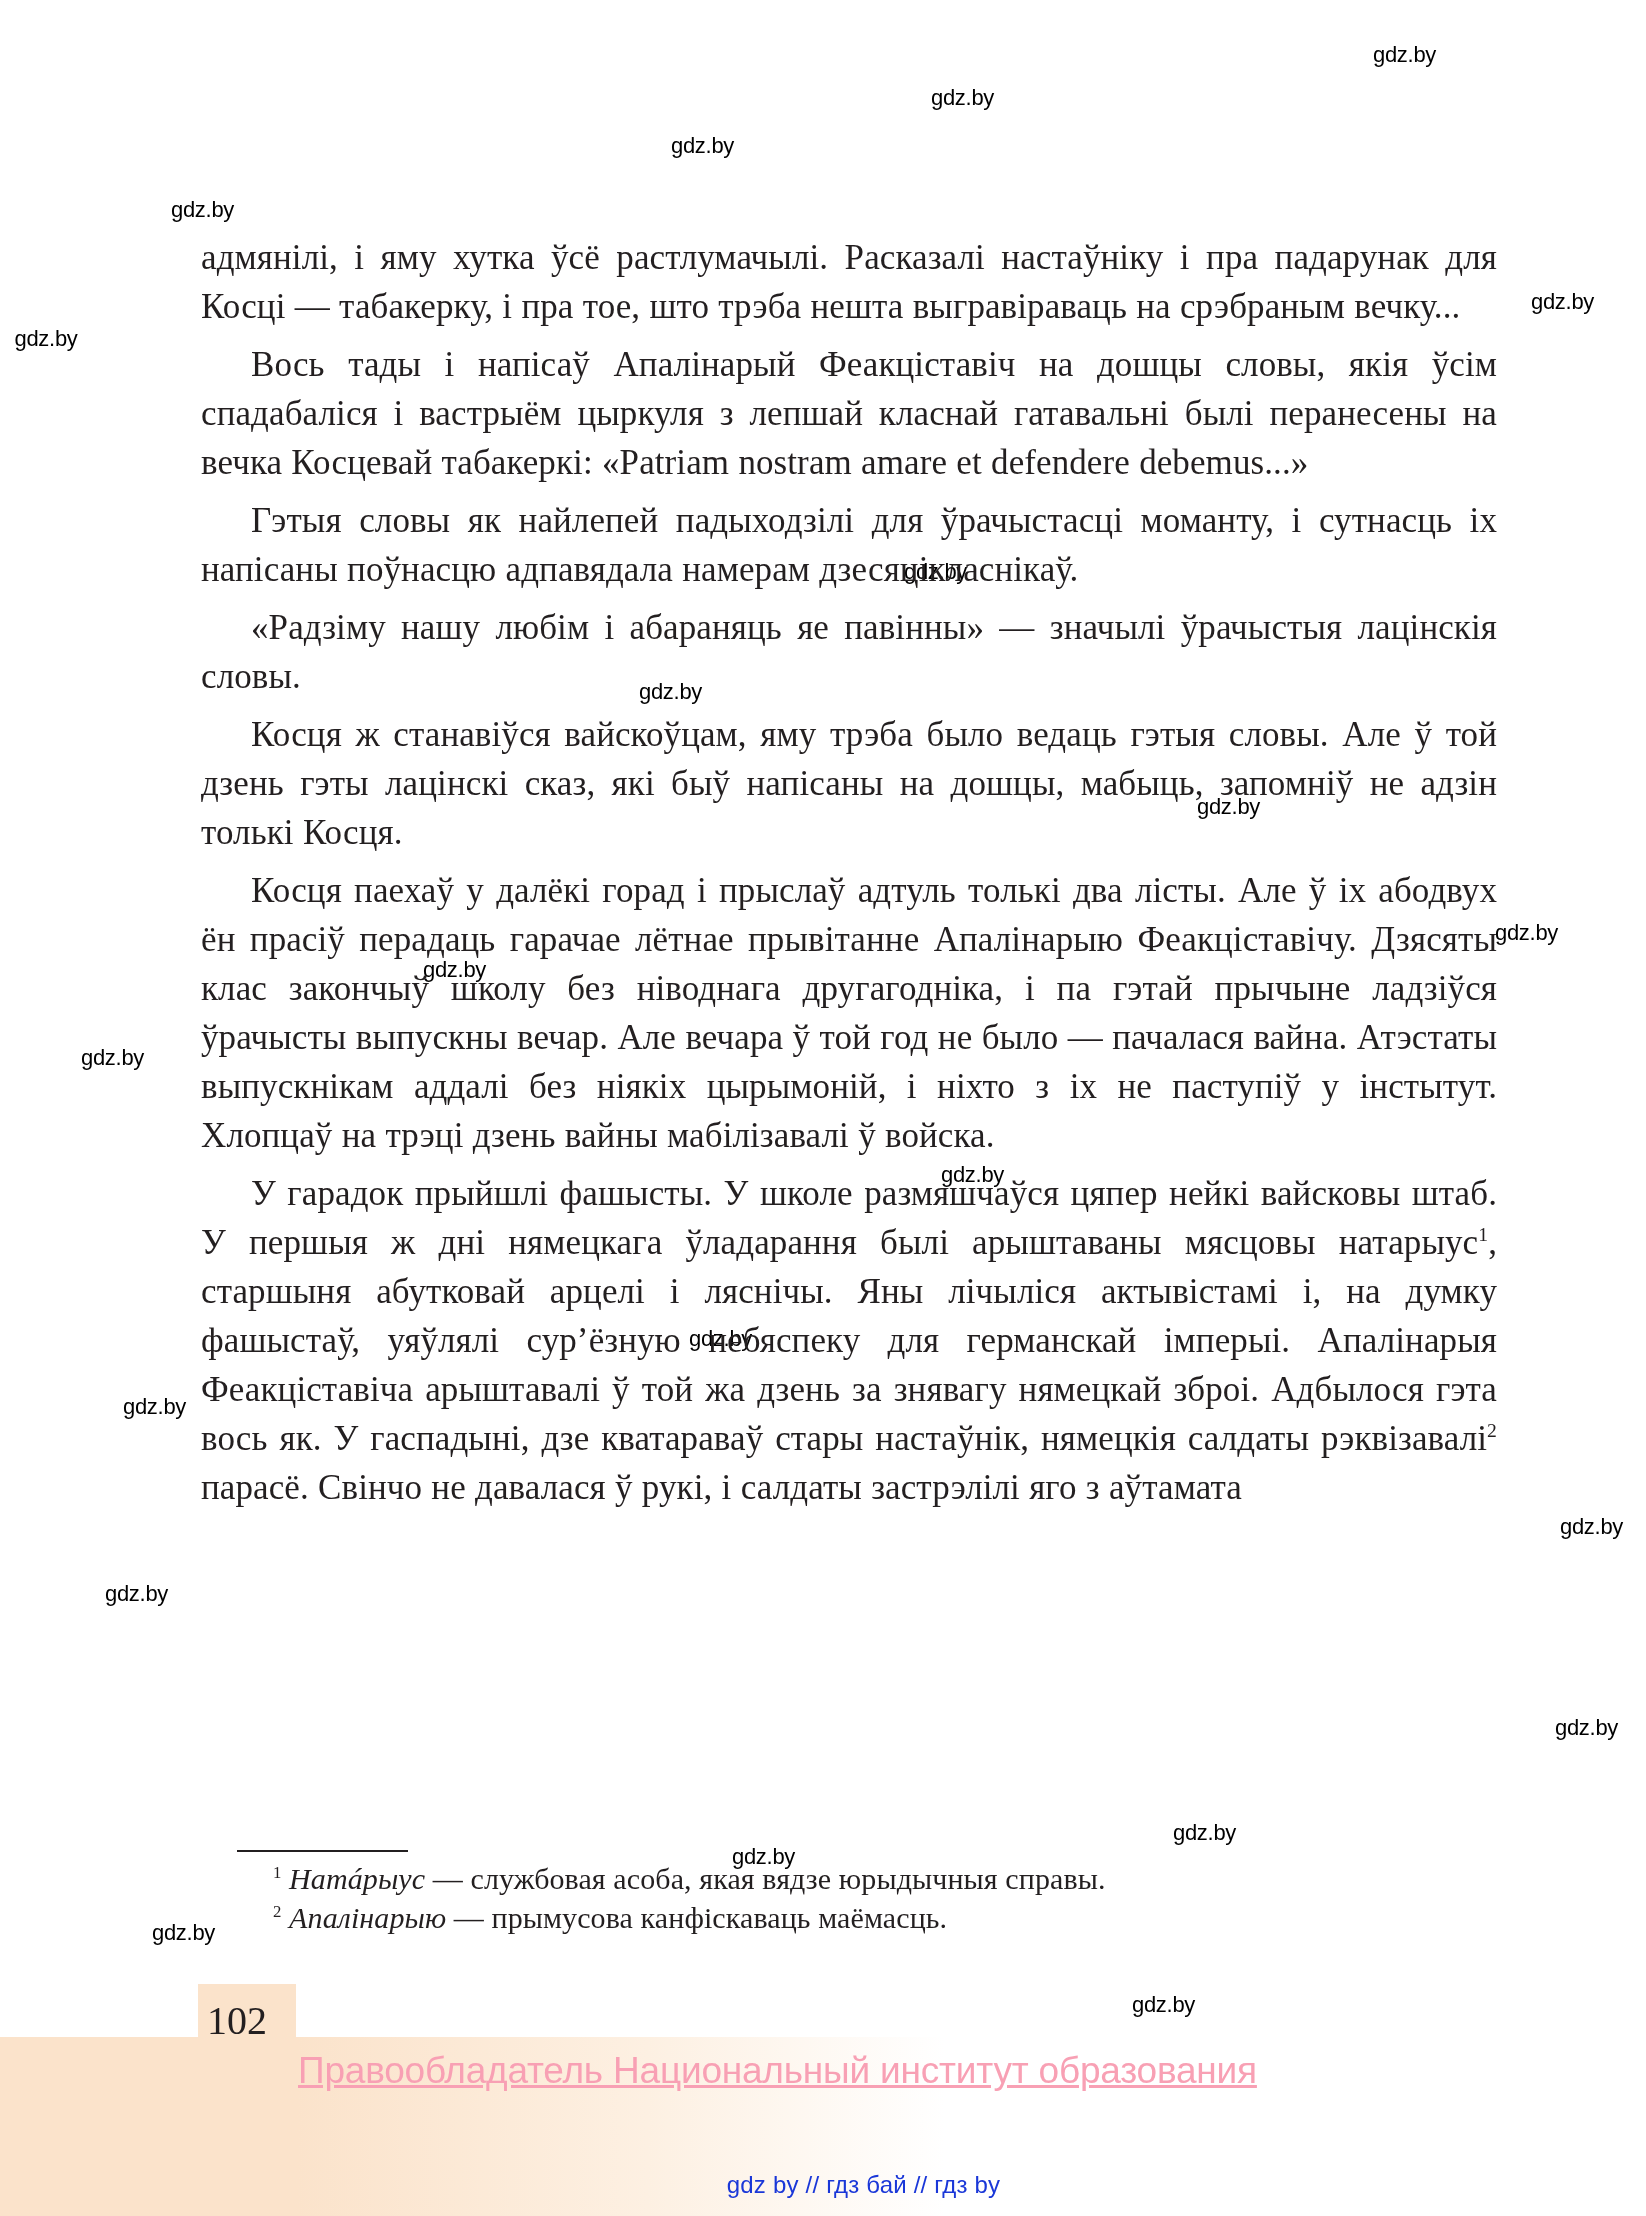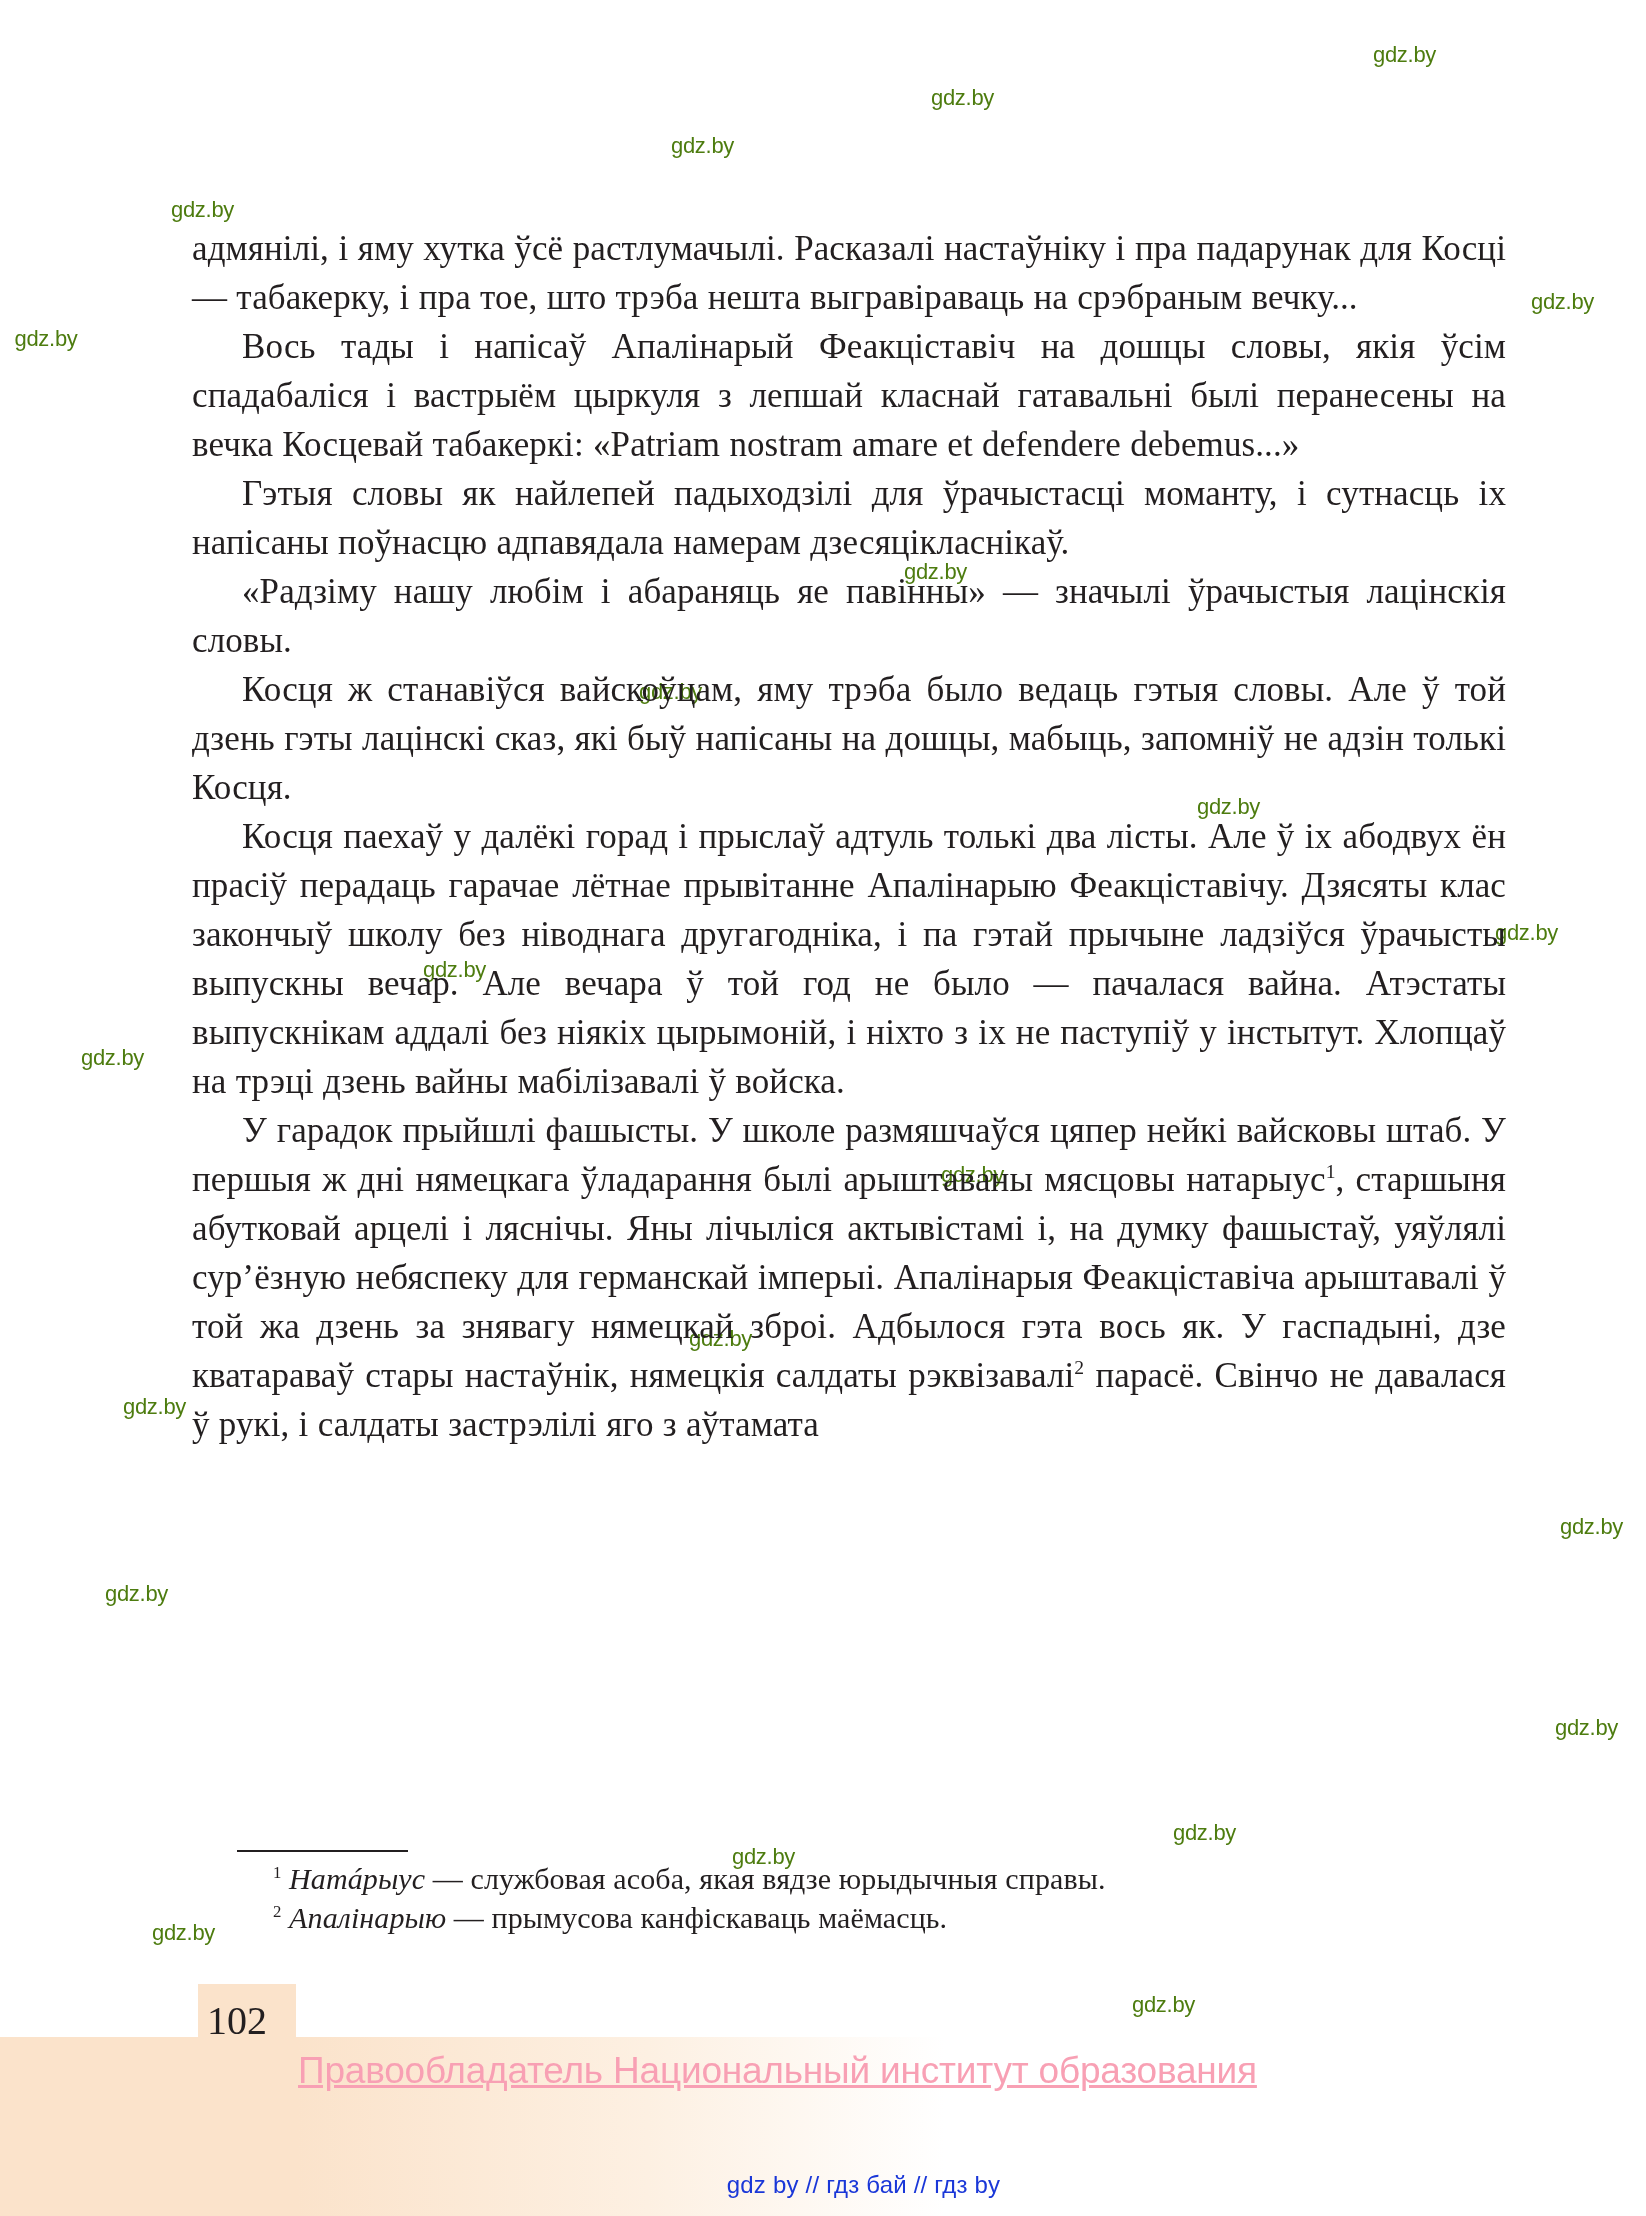--- a/index.html
+++ b/index.html
@@ -36,36 +36,36 @@
     color: #14d814;
     letter-spacing: 0.2px;
     white-space: nowrap;
   }
 
   
   .wm {
     position: absolute;
     font-family: "Liberation Sans", "DejaVu Sans", sans-serif;
     font-size: 22px;
-    color: #4d7c0f;
+    color: #000000;
     white-space: nowrap;
     pointer-events: none;
     letter-spacing: -0.3px;
   }
 
   
   .text-col {
     position: absolute;
     left: 192px;
     top: 224px;
     width: 1314px;
   }
 
   .para {
-    margin: 0;
+    margin: 9px;
     font-size: 35px;
     line-height: 49px;
     text-align: justify;
     text-justify: inter-word;
     letter-spacing: 0.1px;
     word-spacing: 0.4px;
     hyphens: manual;
   }
   .para.indent {
     text-indent: 50px;

